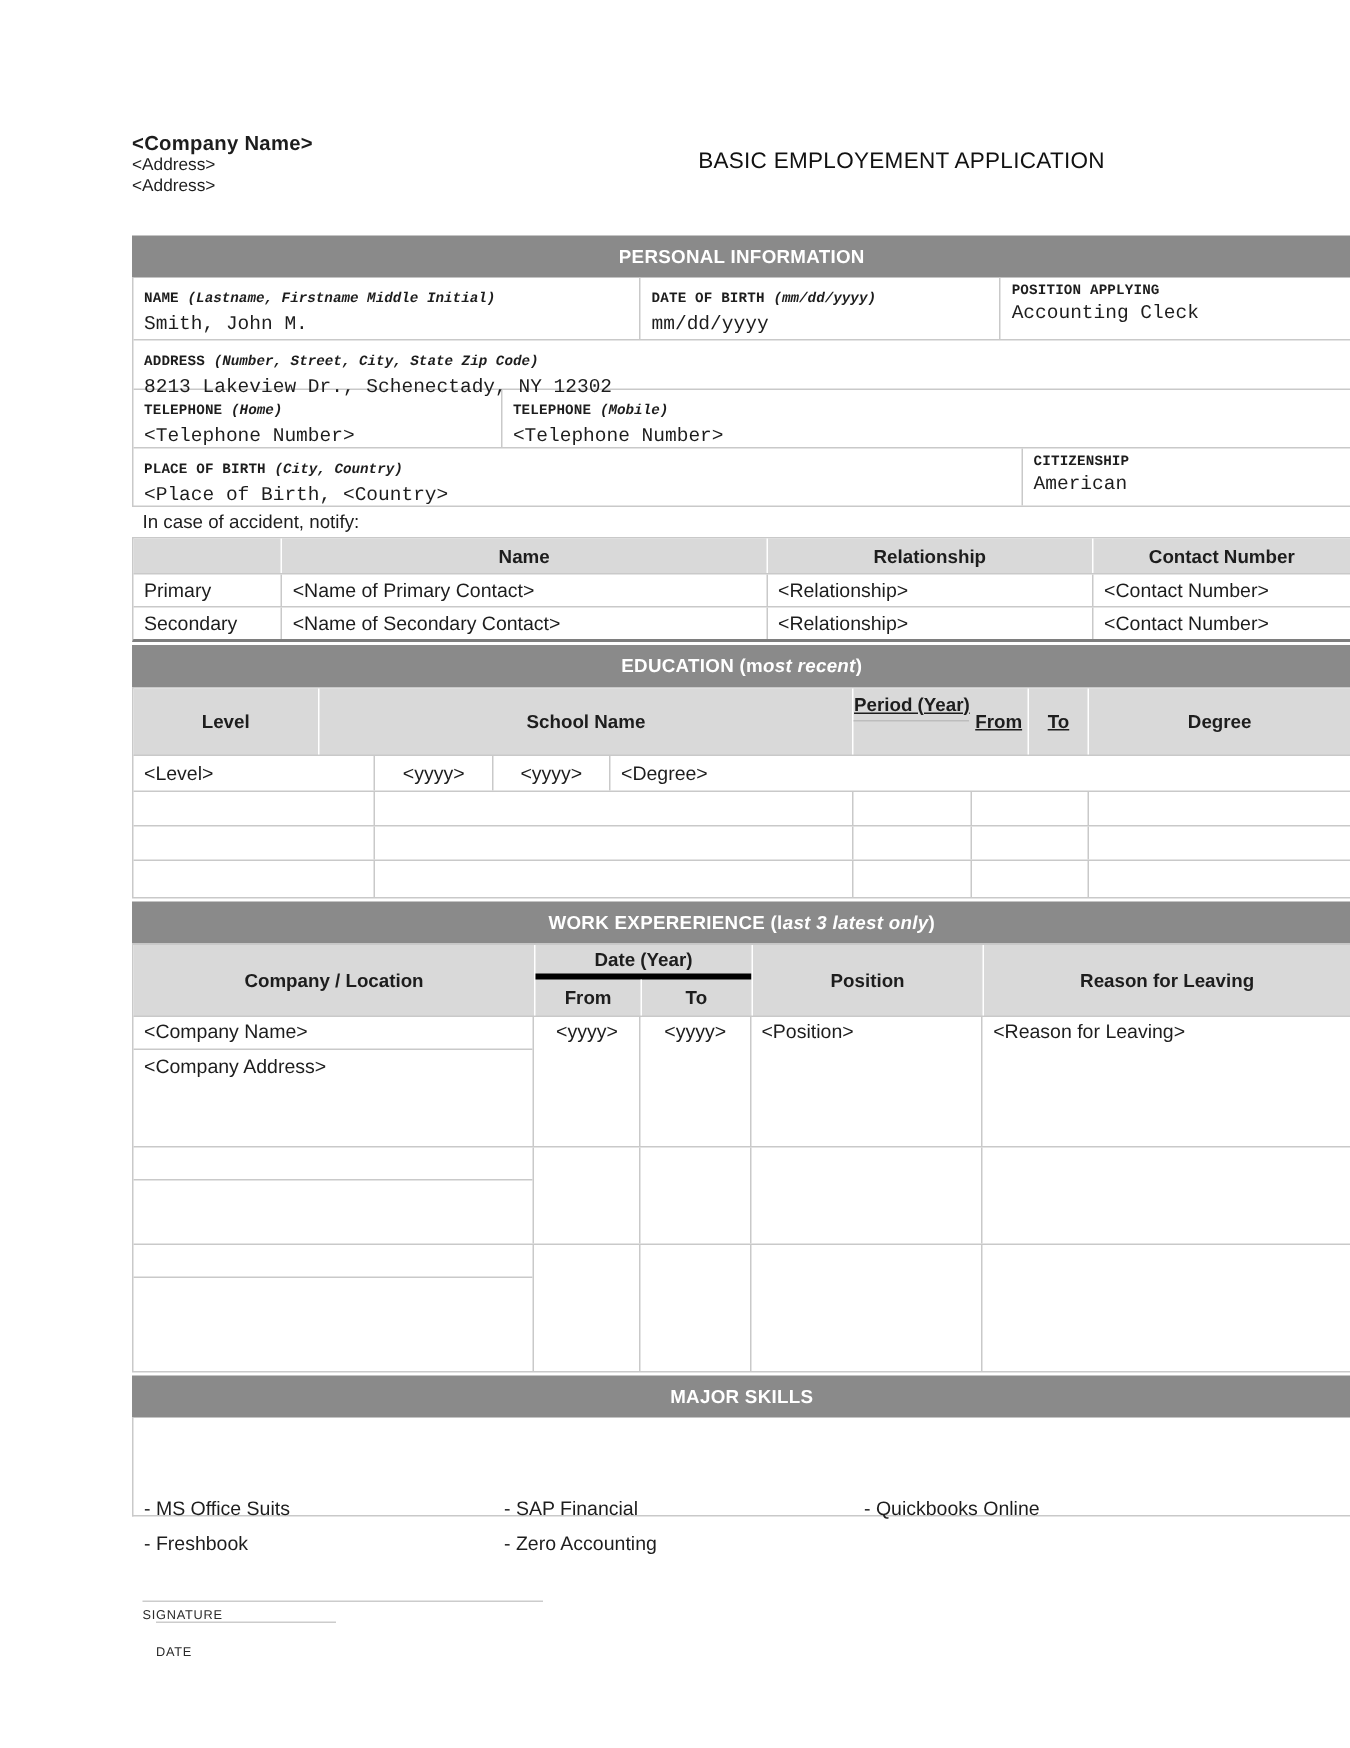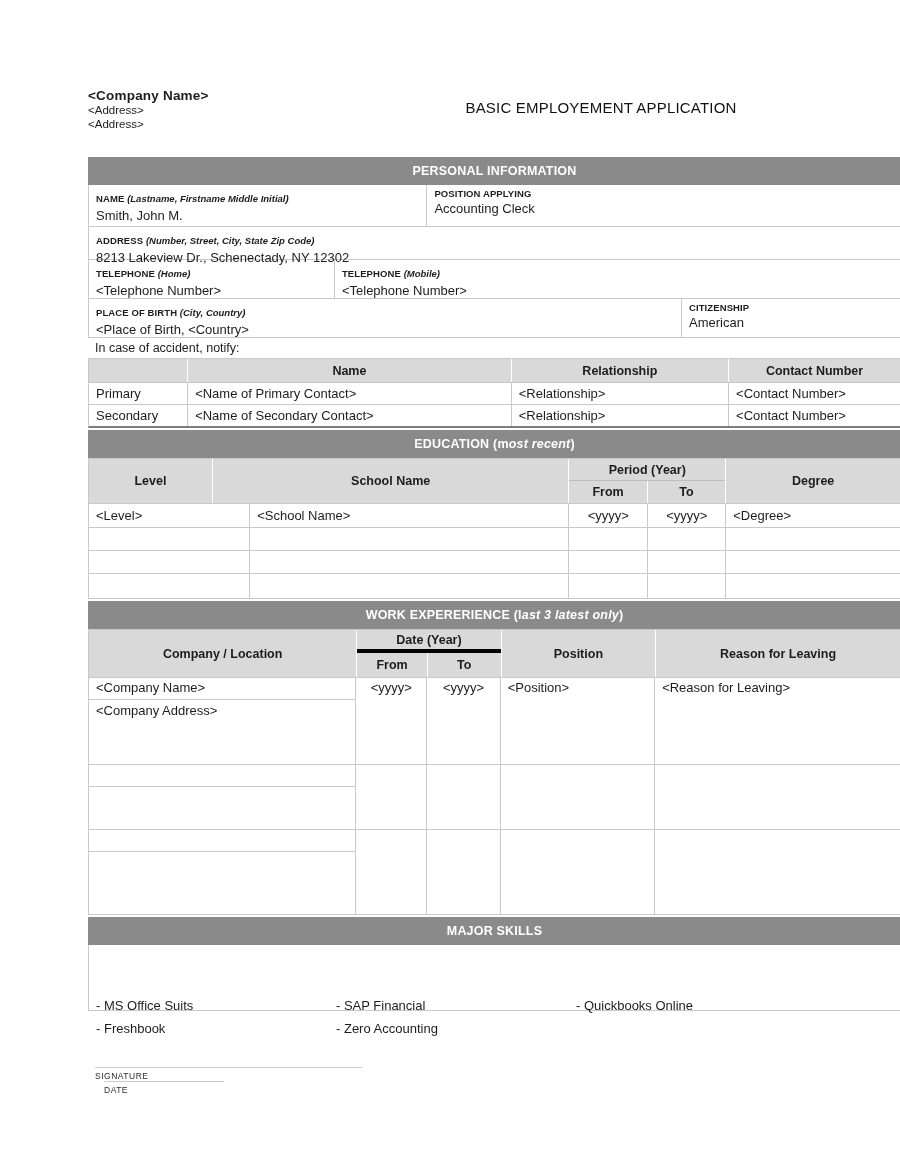--- a/index.html
+++ b/index.html
@@ -18,21 +18,21 @@
   
   .section-bar { height:28px; background:#8a8a8a; color:#ffffff; font-weight:bold;
                  font-size:12.5px; display:flex; align-items:center; padding:0 8px;
                  letter-spacing:0.2px;justify-content:center; }
   .section-bar .it { font-style:italic; font-weight:bold; }
 
   
   .pi-table { border:1px solid #c9c9c9; border-top:none; }
   .pi-row { display:flex; }
   .pi-row + .pi-row { border-top:1px solid #c9c9c9; }
-  .pi-cell { padding:3px 7px 2px; }
+  .pi-cell { padding:3px 7px 2px;font-family:Liberation Mono, monospace; }
   .pi-cell + .pi-cell { border-left:1px solid #c9c9c9; }
   .flabel { font-size:9.5px; font-weight:bold; letter-spacing:0.1px; }
   .fhint  { font-size:9.5px; font-weight:bold; font-style:italic; }
   .fvalue { font-size:13px; margin-top:2px; }
   .h41{height:41px} .h33{height:33px} .h39{height:39px}
   .w-name{width:41.6%} .w-dob{width:29.6%} .w-pos{width:28.8%}
   .w-tel1{width:30.2%} .w-tel2{width:30.0%} .w-email{width:39.8%}
   .w-pob{width:73.0%} .w-cit{width:27.0%}
 
   .notify-intro { height:20px; padding:3px 7px 0; font-size:12.5px; }
@@ -48,21 +48,21 @@
   .em-c1{width:12.1%} .em-c2{width:39.9%} .em-c3{width:26.8%} .em-c4{width:21.2%}
 
   
   .edu-table { border:1px solid #c9c9c9; }
   .edu-head { display:flex; height:45px; background:#d9d9d9; font-weight:bold; font-size:12.5px;
               border-bottom:1px solid #c9c9c9; }
   .edu-th { display:flex; align-items:center; justify-content:center; }
   .edu-th + .edu-th, .edu-period { border-left:1px solid #ffffff; }
   .edu-hl{width:15.16%} .edu-hs{width:43.95%} .edu-hd{flex:1; border-left:1px solid #ffffff;
            display:flex; align-items:center; justify-content:center;}
-  .edu-period { width:19.34%; display:flex; flex-direction:column; }
+  .edu-period { width:19.34%; display:flex; flex-direction:row;text-decoration:underline; }
   .edu-period-top { height:22px; display:flex; align-items:center; justify-content:center;
                     border-bottom:1px solid #bdbdbd; }
   .edu-period-sub { flex:1; display:flex; }
   .edu-period-sub > div { display:flex; align-items:center; justify-content:center; }
   .edu-psub-from { width:50.3%; border-right:1px solid #ffffff; }
   .edu-psub-to { flex:1; }
   .edu-row { display:flex; height:23px; font-size:13px; }
   .edu-row + .edu-row { border-top:1px solid #c9c9c9; }
   .edu-row.tall { height:25px; }
   .edu-row > div { display:flex; align-items:center; padding:0 7px; }
@@ -100,21 +100,21 @@
   .skills-box { border:1px solid #c9c9c9; border-top:none; height:66px; position:relative;
                 font-size:13px; }
   .skill-col { position:absolute; top:5px;margin-top:44px; }
   .skill-col div { line-height:23px; white-space:nowrap; }
   .skill-col.c1{left:7px} .skill-col.c2{left:247px} .skill-col.c3{left:487px}
 
   
   .footer { margin-top:56px; display:flex;flex-direction:column; }
   .sig-field { width:267px; margin-left:7px; border-top:1px solid #cccccc; padding-top:3px;
                font-size:8.5px; letter-spacing:0.5px; color:#2b2b2b; }
-  .date-field { width:120px; margin-left:16px; border-top:1px solid #cccccc; padding-top:3px;
+  .date-field { width:120px; margin-left:16px; border-top:1px solid #cccccc; padding-top:14px;
                 font-size:8.5px; letter-spacing:0.5px; color:#2b2b2b; }
   .spacer2 { height:2px; }
 </style>
 </head>
 <body>
 
 <div class="page">
   <div class="content">
 
     <div class="doc-header">
@@ -125,20 +125,24 @@
     </div>
 
     <div class="section-bar">
       <span>PERSONAL INFORMATION</span>
     </div>
     <div class="pi-table">
       <div class="pi-row h41">
         <div class="pi-cell w-name">
           <div><span class="flabel">NAME </span><span class="fhint">(Lastname, Firstname Middle Initial)</span></div>
           <div class="fvalue">Smith, John M.</div>
+        </div>
+        <div class="pi-cell w-dob">
+          <div><span class="flabel">DATE OF BIRTH </span><span class="fhint">(mm/dd/yyyy)</span></div>
+          <div class="fvalue">mm/dd/yyyy</div>
         </div>
         <div class="pi-cell w-pos">
           <div class="flabel">POSITION APPLYING</div>
           <div class="fvalue">Accounting Cleck</div>
         </div>
       </div>
       <div class="pi-row h33">
         <div class="pi-cell" style="width:100%">
           <div><span class="flabel">ADDRESS </span><span class="fhint">(Number, Street, City, State Zip Code)</span></div>
           <div class="fvalue">8213 Lakeview Dr., Schenectady, NY 12302</div>
@@ -202,21 +206,20 @@
           <div class="edu-period-top">Period (Year)</div>
           <div class="edu-period-sub">
             <div class="edu-psub-from">From</div>
             <div class="edu-psub-to">To</div>
           </div>
         </div>
         <div class="edu-hd">Degree</div>
       </div>
       <div class="edu-row">
         <div class="edu-cl">&lt;Level&gt;</div>
-        <div class="edu-cs">&lt;School Name&gt;</div>
         <div class="edu-cf">&lt;yyyy&gt;</div>
         <div class="edu-ct">&lt;yyyy&gt;</div>
         <div class="edu-cd">&lt;Degree&gt;</div>
       </div>
       <div class="edu-row">
         <div class="edu-cl"></div>
         <div class="edu-cs"></div>
         <div class="edu-cf"></div>
         <div class="edu-ct"></div>
         <div class="edu-cd"></div>

